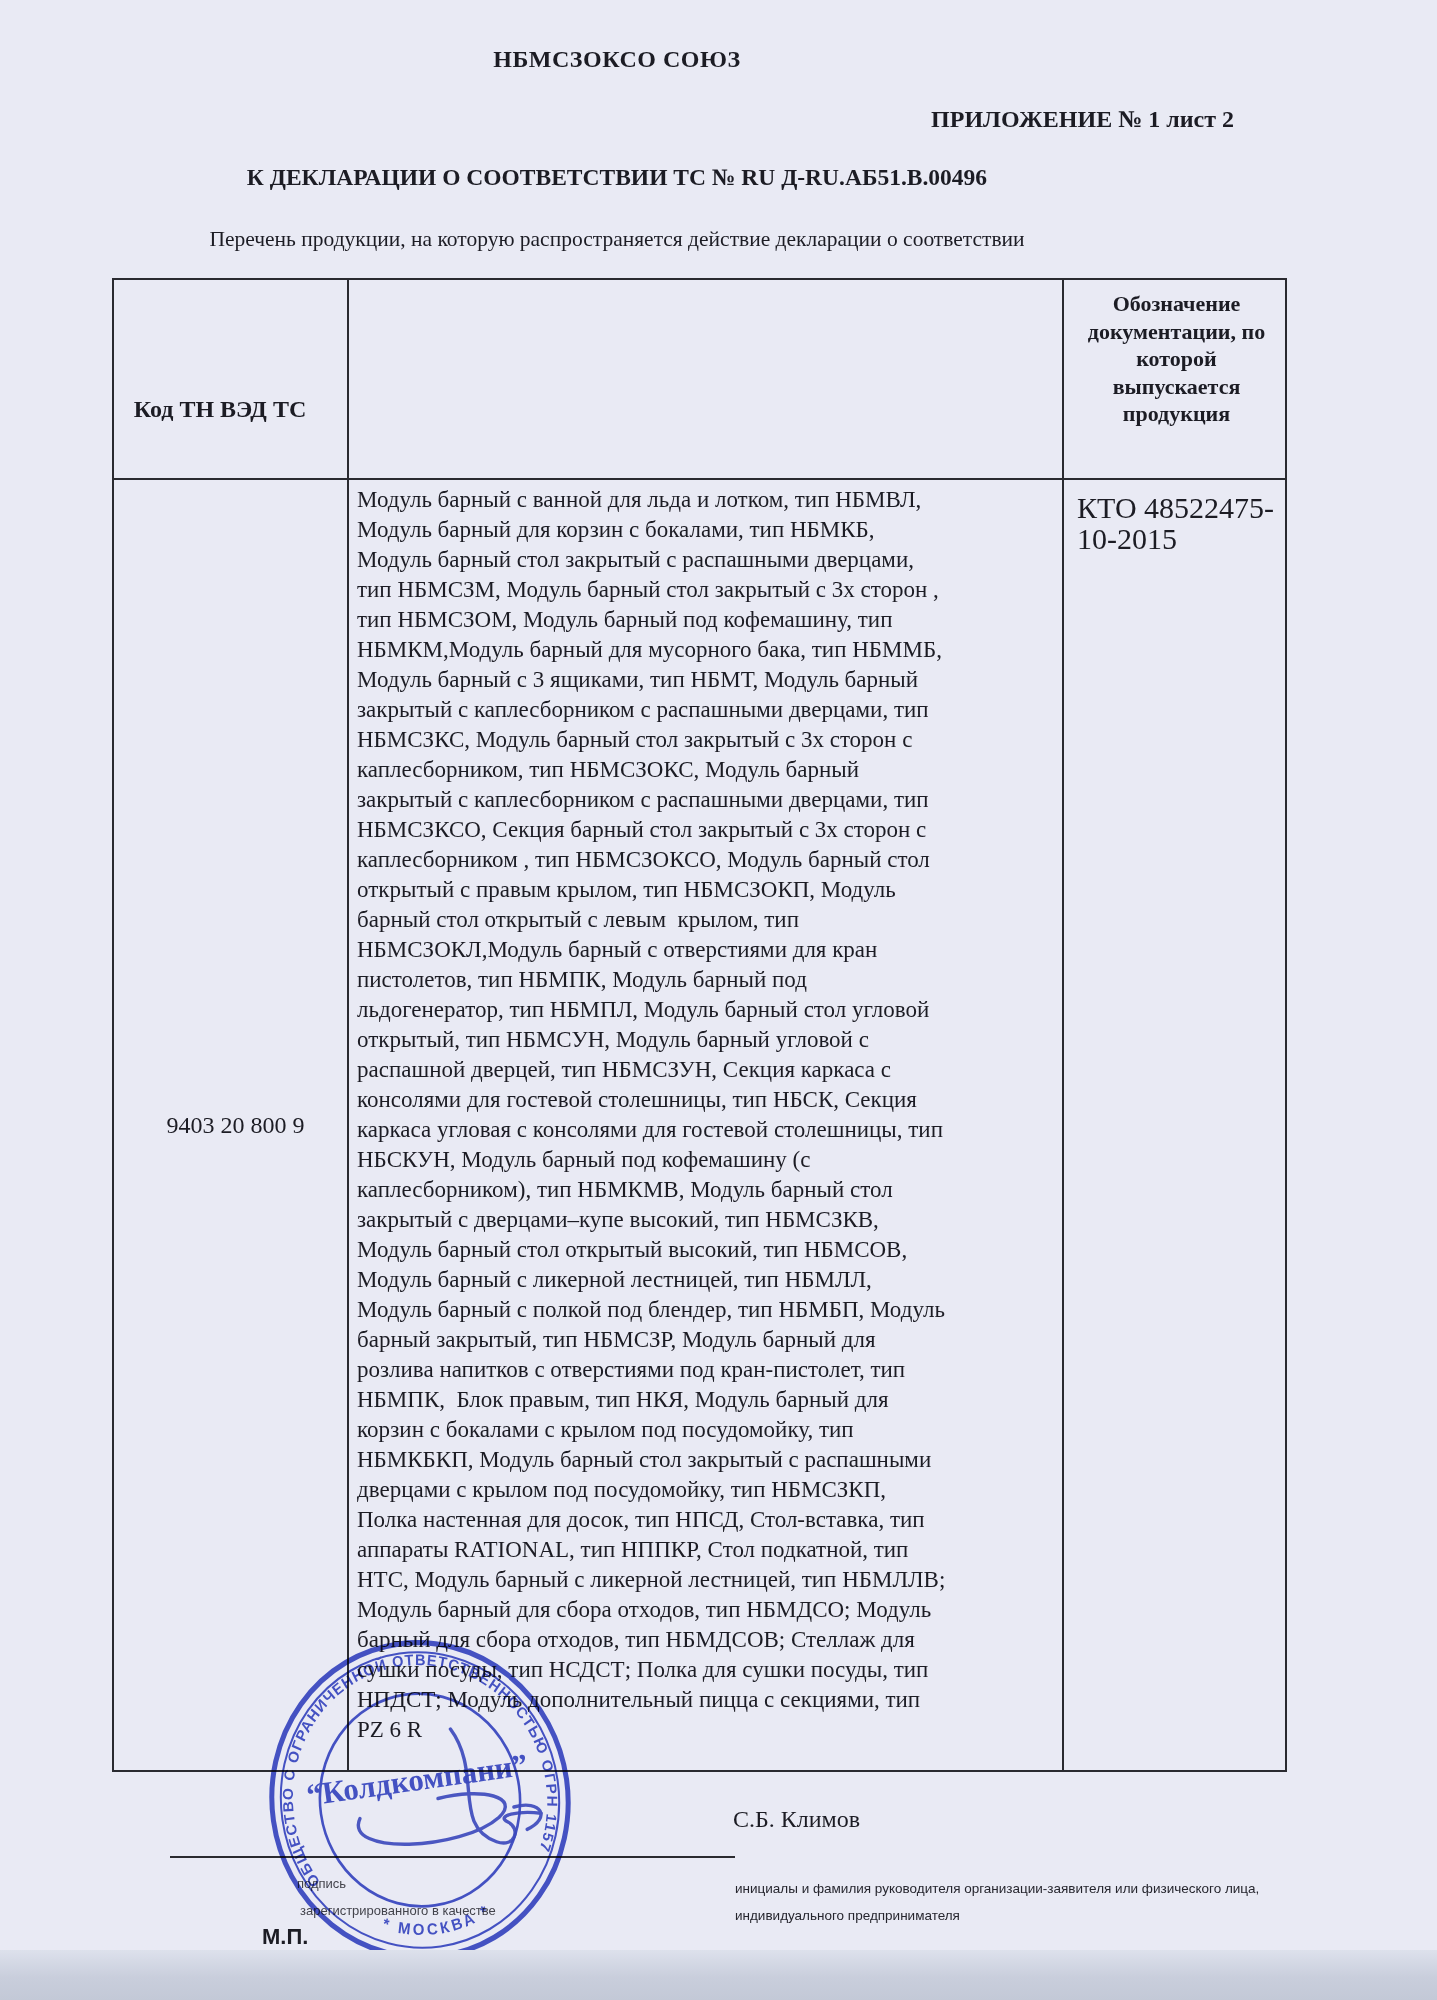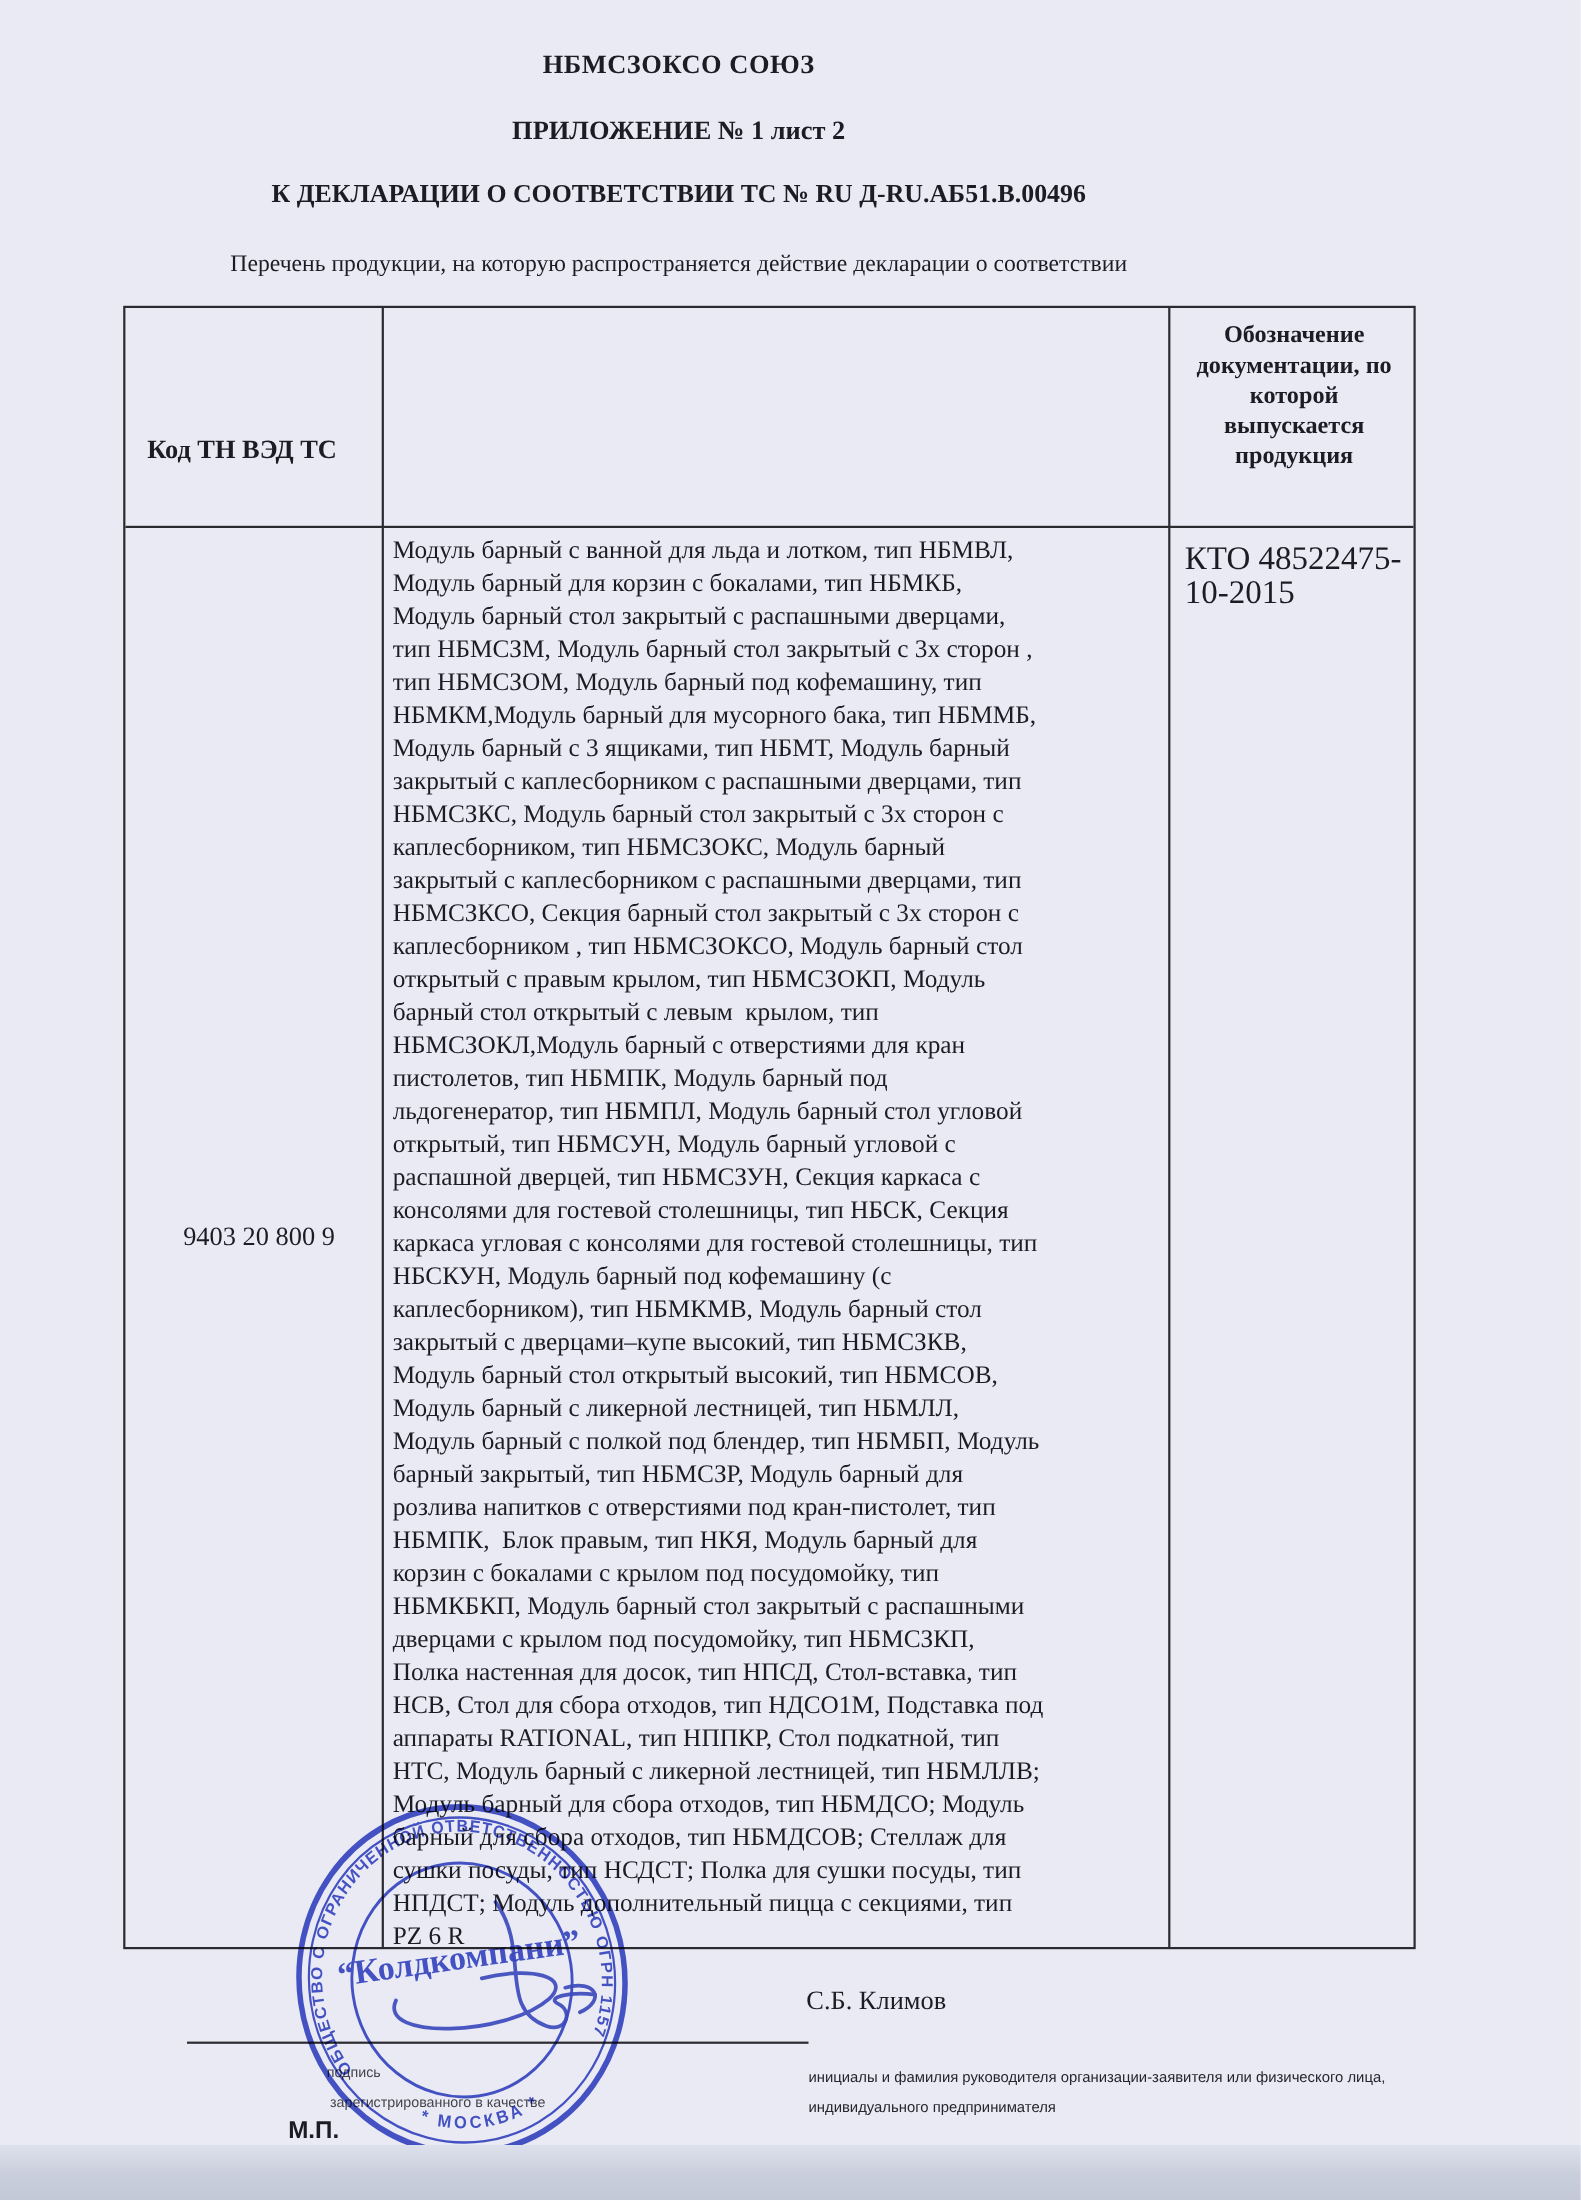--- a/index.html
+++ b/index.html
@@ -3,21 +3,21 @@
 <meta charset="utf-8">
 <style>
   html,body{margin:0;padding:0;}
   body{width:1437px;height:2000px;position:relative;overflow:hidden;
        font-family:"Liberation Serif",serif;background:#e9eaf4;color:#1c1c24;}
   .page{position:absolute;inset:0;background:linear-gradient(180deg,#eaebf5 0%,#e8e9f3 90%,#e2e4ef 97%,#d6daе6 100%);}
   .bottom-band{position:absolute;left:0;top:1950px;width:1437px;height:50px;
        background:linear-gradient(180deg,#dde1ec 0%,#c9cedc 55%,#c3c9d7 100%);}
   .center-wrap{position:absolute;left:0;width:1234px;text-align:center;}
   .t1{top:46px;font-size:24px;font-weight:bold;letter-spacing:.5px;}
-  .t2{top:106px;font-size:24px;font-weight:bold;}
+  .t2{top:106px;font-size:24px;font-weight:bold;text-align:right;}
   .t3{top:164px;font-size:23.5px;font-weight:bold;}
   .subtitle{top:227px;font-size:21.5px;}
   
   .tbl{position:absolute;left:112px;top:278px;width:1175px;height:1494px;
        border:2.5px solid #2a2a30;box-sizing:border-box;}
   .vline{position:absolute;top:0;bottom:0;width:2px;background:#2a2a30;}
   .hline{position:absolute;left:0;right:0;height:2px;background:#2a2a30;}
   .cell{position:absolute;box-sizing:border-box;}
   .h-col1{left:0;top:0;width:212px;height:198px;display:flex;align-items:center;justify-content:center;
           font-weight:bold;font-size:24px;padding-top:60px;}
@@ -99,21 +99,20 @@
         <div class="pline">Модуль барный стол открытый высокий, тип НБМСОВ,</div>
         <div class="pline">Модуль барный с ликерной лестницей, тип НБМЛЛ,</div>
         <div class="pline">Модуль барный с полкой под блендер, тип НБМБП, Модуль</div>
         <div class="pline">барный закрытый, тип НБМСЗР, Модуль барный для</div>
         <div class="pline">розлива напитков с отверстиями под кран-пистолет, тип</div>
         <div class="pline">НБМПК,  Блок правым, тип НКЯ, Модуль барный для</div>
         <div class="pline">корзин с бокалами с крылом под посудомойку, тип</div>
         <div class="pline">НБМКБКП, Модуль барный стол закрытый с распашными</div>
         <div class="pline">дверцами с крылом под посудомойку, тип НБМСЗКП,</div>
         <div class="pline">Полка настенная для досок, тип НПСД, Стол-вставка, тип</div>
-        <div class="pline">НСВ, Стол для сбора отходов, тип НДСО1М, Подставка под</div>
         <div class="pline">аппараты RATIONAL, тип НППКР, Стол подкатной, тип</div>
         <div class="pline">НТС, Модуль барный с ликерной лестницей, тип НБМЛЛВ;</div>
         <div class="pline">Модуль барный для сбора отходов, тип НБМДСО; Модуль</div>
         <div class="pline">барный для сбора отходов, тип НБМДСОВ; Стеллаж для</div>
         <div class="pline">сушки посуды, тип НСДСТ; Полка для сушки посуды, тип</div>
         <div class="pline">НПДСТ; Модуль дополнительный пицца с секциями, тип</div>
         <div class="pline">PZ 6 R</div>
       </div>
     <div class="cell b-col3">КТО 48522475-10-2015</div>
   </div>

